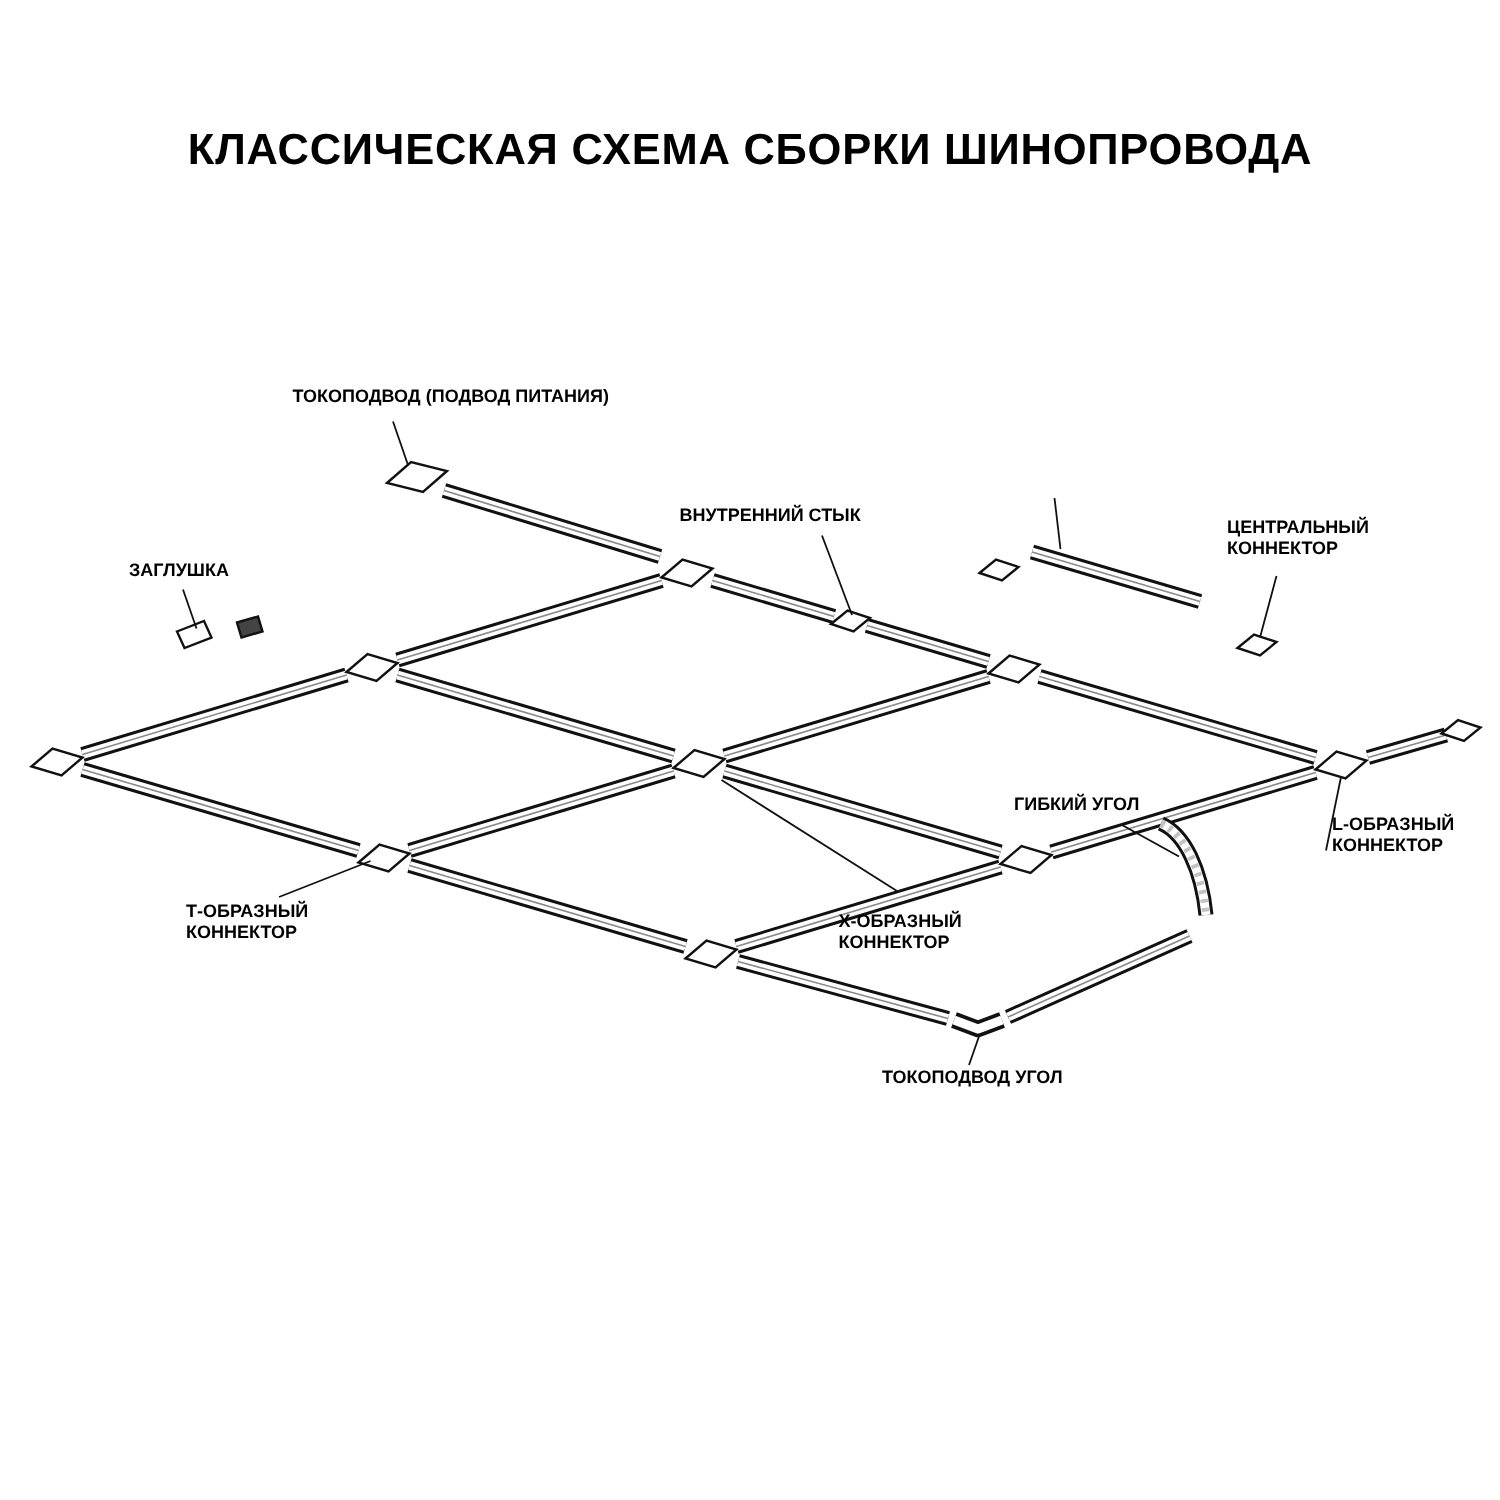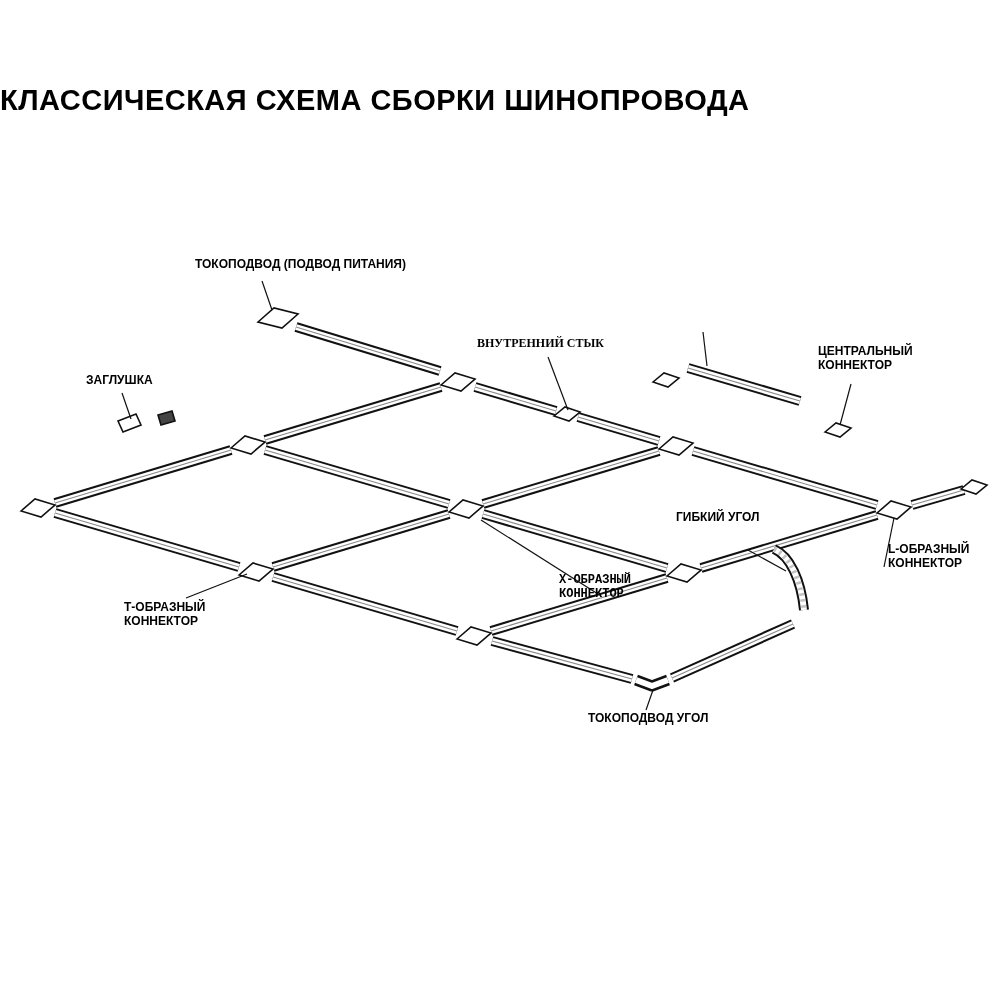--- a/index.html
+++ b/index.html
@@ -1,18 +1,18 @@
 <!DOCTYPE html>
 <html><head>
 <meta charset="utf-8">
 <style>
   html,body{margin:0;padding:0;background:#ffffff;}
   .page{position:relative;width:1000px;height:1000px;background:#fff;overflow:hidden;
         font-family:"Liberation Sans",sans-serif;color:#000;}
-  .title{position:absolute;top:84px;left:0;right:0;text-align:left;
+  .title{position:absolute;top:84px;left:0;right:0;text-align:center;
          font-weight:700;font-size:29px;letter-spacing:.5px;z-index:3;}
   .lbl{position:absolute;font-weight:700;font-size:12px;line-height:1.18;
        white-space:pre-line;z-index:3;}
   #diagram-svg{position:absolute;left:0;top:0;z-index:1;}
 </style>
 </head>
 <body>
 
 <div class="page">
 
@@ -141,25 +141,25 @@
       <line x1="851" y1="384" x2="840" y2="425" stroke="#111" stroke-width="1.2"></line>
       <line x1="748" y1="550" x2="786" y2="571" stroke="#111" stroke-width="1.2"></line>
       <line x1="884" y1="567" x2="894" y2="518" stroke="#111" stroke-width="1.2"></line>
       <line x1="186" y1="598" x2="247" y2="574" stroke="#111" stroke-width="1.2"></line>
       <line x1="598" y1="594" x2="481" y2="520" stroke="#111" stroke-width="1.2"></line>
       <line x1="646" y1="710" x2="653" y2="690" stroke="#111" stroke-width="1.2"></line>
     </svg>
 
   <div class="lbl" style="left:195px;top:257px;">ТОКОПОДВОД (ПОДВОД ПИТАНИЯ)</div>
   <div class="lbl" style="left:86px;top:373px;">ЗАГЛУШКА</div>
-  <div class="lbl" style="left:477px;top:336px;font-family:Liberation Serif, serif;">ВНУТРЕННИЙ СТЫК</div>
+  <div class="lbl" style="left:453px;top:336px;">ВНУТРЕННИЙ СТЫК</div>
   <div class="lbl" style="left:818px;top:344px;">ЦЕНТРАЛЬНЫЙ
 КОННЕКТОР</div>
-  <div class="lbl" style="left:676px;top:510px;">ГИБКИЙ УГОЛ</div>
+  <div class="lbl" style="left:676px;top:529px;">ГИБКИЙ УГОЛ</div>
   <div class="lbl" style="left:866px;top:542px;margin-left:22px;">L-ОБРАЗНЫЙ
 КОННЕКТОР</div>
   <div class="lbl" style="left:124px;top:600px;">Т-ОБРАЗНЫЙ
 КОННЕКТОР</div>
-  <div class="lbl" style="left:559px;top:573px;font-family:Liberation Mono, monospace;">Х-ОБРАЗНЫЙ
+  <div class="lbl" style="left:559px;top:607px;">Х-ОБРАЗНЫЙ
 КОННЕКТОР</div>
   <div class="lbl" style="left:588px;top:711px;">ТОКОПОДВОД УГОЛ</div>
 
 </div>
 
 </body></html>

